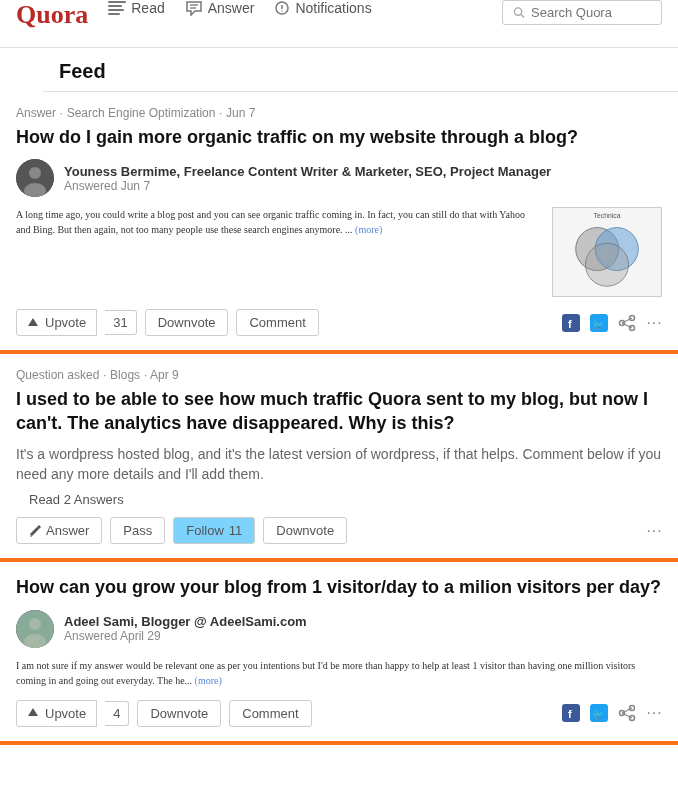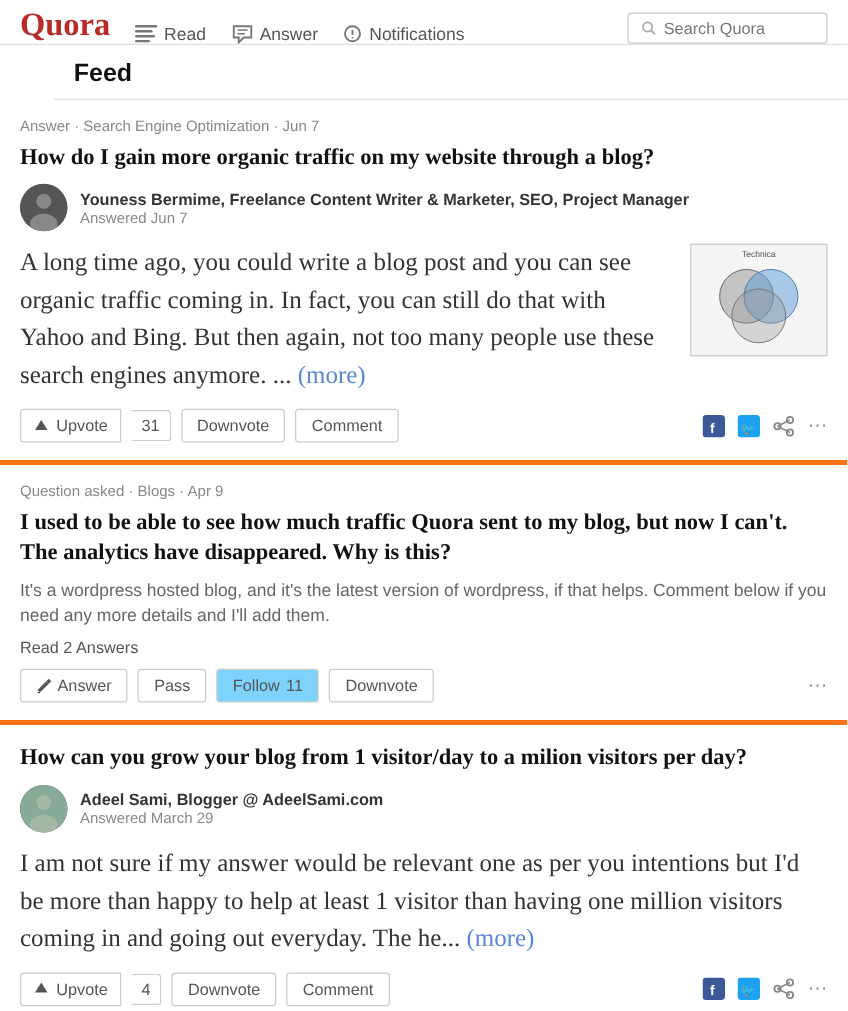--- a/index.html
+++ b/index.html
@@ -1,55 +1,55 @@
 <!DOCTYPE html>
 <html><head>
   <meta charset="utf-8">
   <style>
     * { box-sizing: border-box; margin: 0; padding: 0; }
     body { font-family: Georgia, 'Times New Roman', serif; background: #fff; color: #333; font-size: 15px; width: 678px; }
 
     
     .nav {
-      display: flex; align-items: flex-end; height: 36px;
+      display: flex; align-items: flex-start; height: 48px;
       border-bottom: 1px solid #e0e0e0; padding: 0 16px; gap: 20px;
     }
     .nav-logo { color: #b92b27; font-size: 26px; font-weight: bold; font-family: Georgia, serif; }
     .nav-item { display: flex; align-items: center; gap: 5px; color: #555; font-size: 14px; font-family: Arial, sans-serif; cursor: pointer; }
     .nav-search {
       margin-left: auto; display: flex; align-items: center;
       border: 1px solid #ccc; border-radius: 3px; padding: 4px 10px; gap: 6px;
       color: #999; font-size: 13px; font-family: Arial, sans-serif; width: 160px;
     }
 
     
     .feed-title {
       font-family: Arial, sans-serif; font-size: 20px; font-weight: bold;
       padding: 12px 16px 8px; border-bottom: 1px solid #e0e0e0; color: #111; margin-left: 43px;
     }
 
     
     .card { border-bottom: 4px solid #f97316; padding: 14px 16px; }
     .card-meta { font-family: Arial, sans-serif; font-size: 12px; color: #888; margin-bottom: 6px; }
-    .card-title { font-size: 18px; font-weight: bold; color: #111; line-height: 1.3; margin-bottom: 10px; font-family: Liberation Serif, serif; }
+    .card-title { font-size: 18px; font-weight: bold; color: #111; line-height: 1.3; margin-bottom: 10px; font-family: Liberation Sans, sans-serif; }
 
     
     .author-row { display: flex; align-items: center; gap: 10px; margin-bottom: 10px; }
     .author-avatar {
       width: 38px; height: 38px; border-radius: 50%; background: #555;
       flex-shrink: 0; overflow: hidden; display: flex; align-items: center; justify-content: center;
     }
     .author-avatar svg { width: 38px; height: 38px; }
     .author-info { font-family: Arial, sans-serif; }
     .author-name { font-size: 13px; font-weight: bold; color: #333; }
     .author-date { font-size: 12px; color: #888; }
 
     
     .body-row { display: flex; gap: 12px; margin-bottom: 12px; }
-    .body-text { font-size: 20px; color: #333; line-height: 1.5; flex: 1; }
+    .body-text { font-size: 10px; color: #333; line-height: 1.5; flex: 1; }
     .body-text .more { color: #5a87d9; cursor: pointer; }
     .body-image {
       width: 110px; height: 90px; flex-shrink: 0;
       background: #e8e8e8; border: 1px solid #ccc;
       display: flex; align-items: center; justify-content: center;
       overflow: hidden;
     }
     .body-image svg { width: 100%; height: 100%; }
 
     
@@ -81,21 +81,21 @@
     }
     .btn-follow {
       display: flex; align-items: center; gap: 5px;
       border: 1px solid #ccc; border-radius: 3px; padding: 5px 12px;
       cursor: pointer; font-size: 13px; font-family: Arial, sans-serif;
       background: #7dd3fc; color: #555;
     }
     .actions-right {
       margin-left: auto; display: flex; align-items: center; gap: 10px; color: #888;
     }
-    .read-answers { font-family: Arial, sans-serif; font-size: 13px; color: #555; margin-bottom: 10px; }
+    .read-answers { font-family: Arial, sans-serif; font-size: 13px; color: #555; margin-bottom: 10px; margin-left: 13px; }
     .ellipsis { color: #888; font-size: 16px; cursor: pointer; }
 
     
     .excerpt { font-size: 14px; color: #666; line-height: 1.4; margin-bottom: 8px; font-family: Arial, sans-serif; }
 
     
   </style>
 </head>
 <body>
 
@@ -244,21 +244,21 @@
   <div class="author-row">
     <div class="author-avatar">
       <svg viewBox="0 0 38 38">
         <circle cx="19" cy="19" r="19" fill="#8a9"></circle>
         <circle cx="19" cy="14" r="6" fill="#a5b8a5"></circle>
         <ellipse cx="19" cy="32" rx="11" ry="8" fill="#a5b8a5"></ellipse>
       </svg>
     </div>
     <div class="author-info">
       <div class="author-name">Adeel Sami, Blogger @ AdeelSami.com</div>
-      <div class="author-date">Answered March 29</div>
+      <div class="author-date">Answered April 29</div>
     </div>
   </div>
   <div class="body-text" style="margin-bottom:12px;">
     <span>I am not sure if my answer would be relevant one as per you intentions but I'd be more than happy to help at least 1 visitor than having one million visitors coming in and going out everyday. The he...</span>
     <span class="more">(more)</span>
   </div>
 
   <div class="actions-row">
     <button class="btn-upvote">
       <svg width="12" height="12" viewBox="0 0 12 12">

